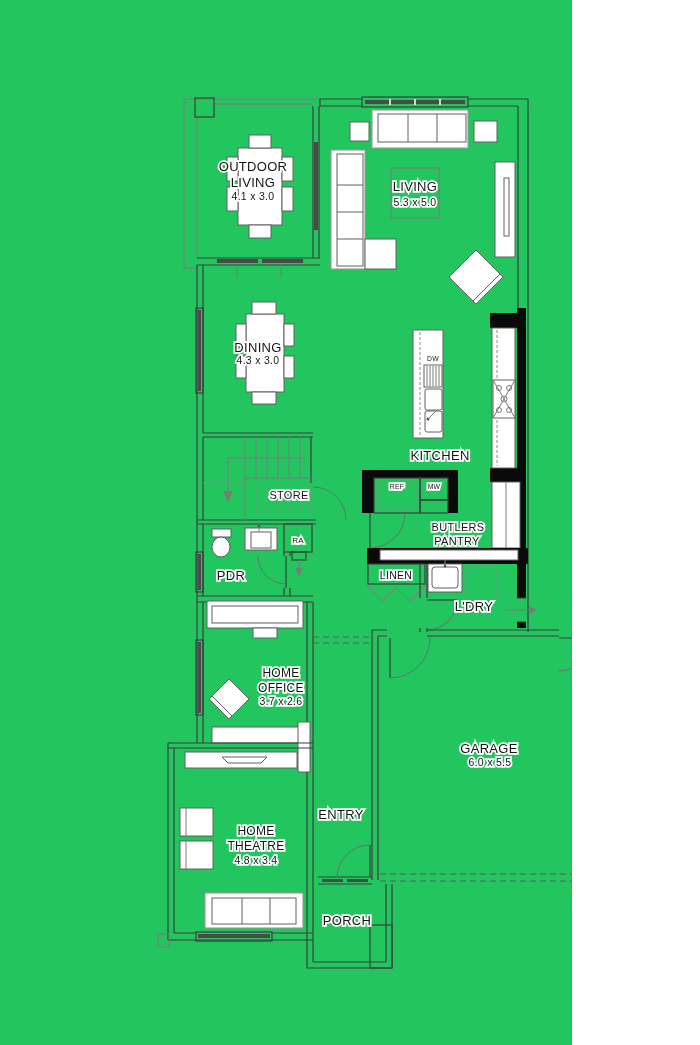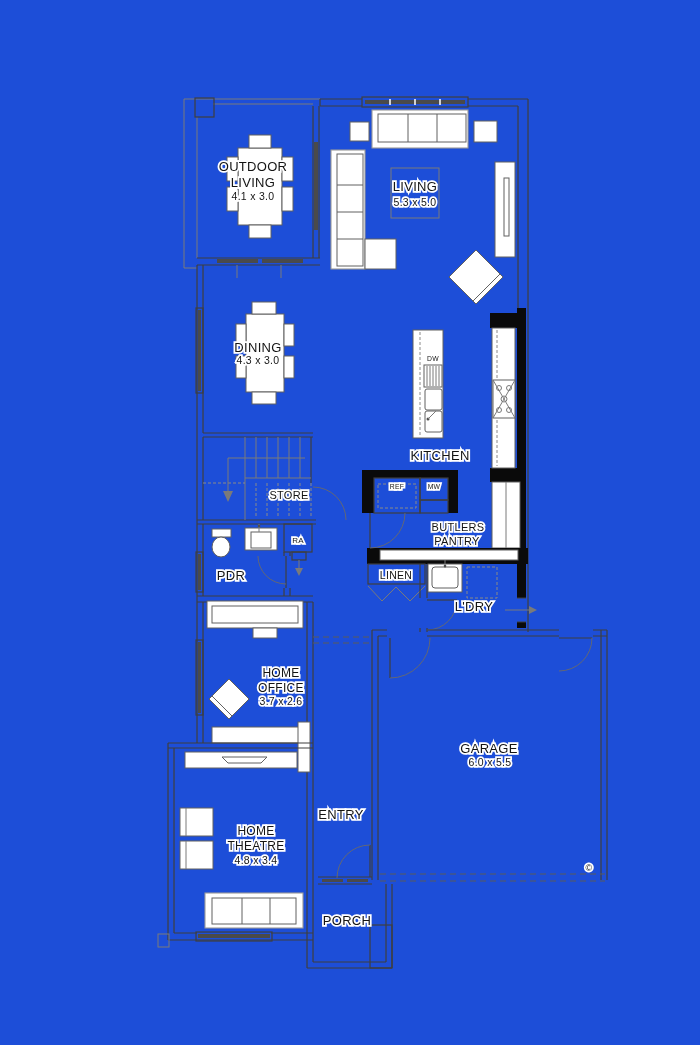--- a/index.html
+++ b/index.html
@@ -1,16 +1,16 @@
 <!DOCTYPE html>
 <html><head>
 <meta charset="utf-8">
 <style>
   html,body{margin:0;padding:0;background:#ffffff;}
-  .stage{position:relative;width:700px;height:1045px;background:#1d4ed8;overflow:hidden;}
+  .stage{position:relative;width:572px;height:1045px;background:#22c55e;overflow:hidden;}
   svg{display:block;}
   .w    {stroke:#3f3f3f;stroke-width:1.2;fill:none;}
   .wl   {stroke:#7a7a7a;stroke-width:1;fill:none;}
   .f    {stroke:#9a9a9a;stroke-width:1.1;fill:#ffffff;}
   .fd   {stroke:#616161;stroke-width:1;fill:#ffffff;}
   .blk  {fill:#0a0a0a;stroke:none;}
   .gls  {fill:#4a4a4a;stroke:none;}
   .dsh  {stroke:#5a5a5a;stroke-width:1;fill:none;stroke-dasharray:6 4;}
   .dsh2 {stroke:#8a8a8a;stroke-width:1;fill:none;stroke-dasharray:3 2;}
   .arc  {stroke:#6a6a6a;stroke-width:0.9;fill:none;}

